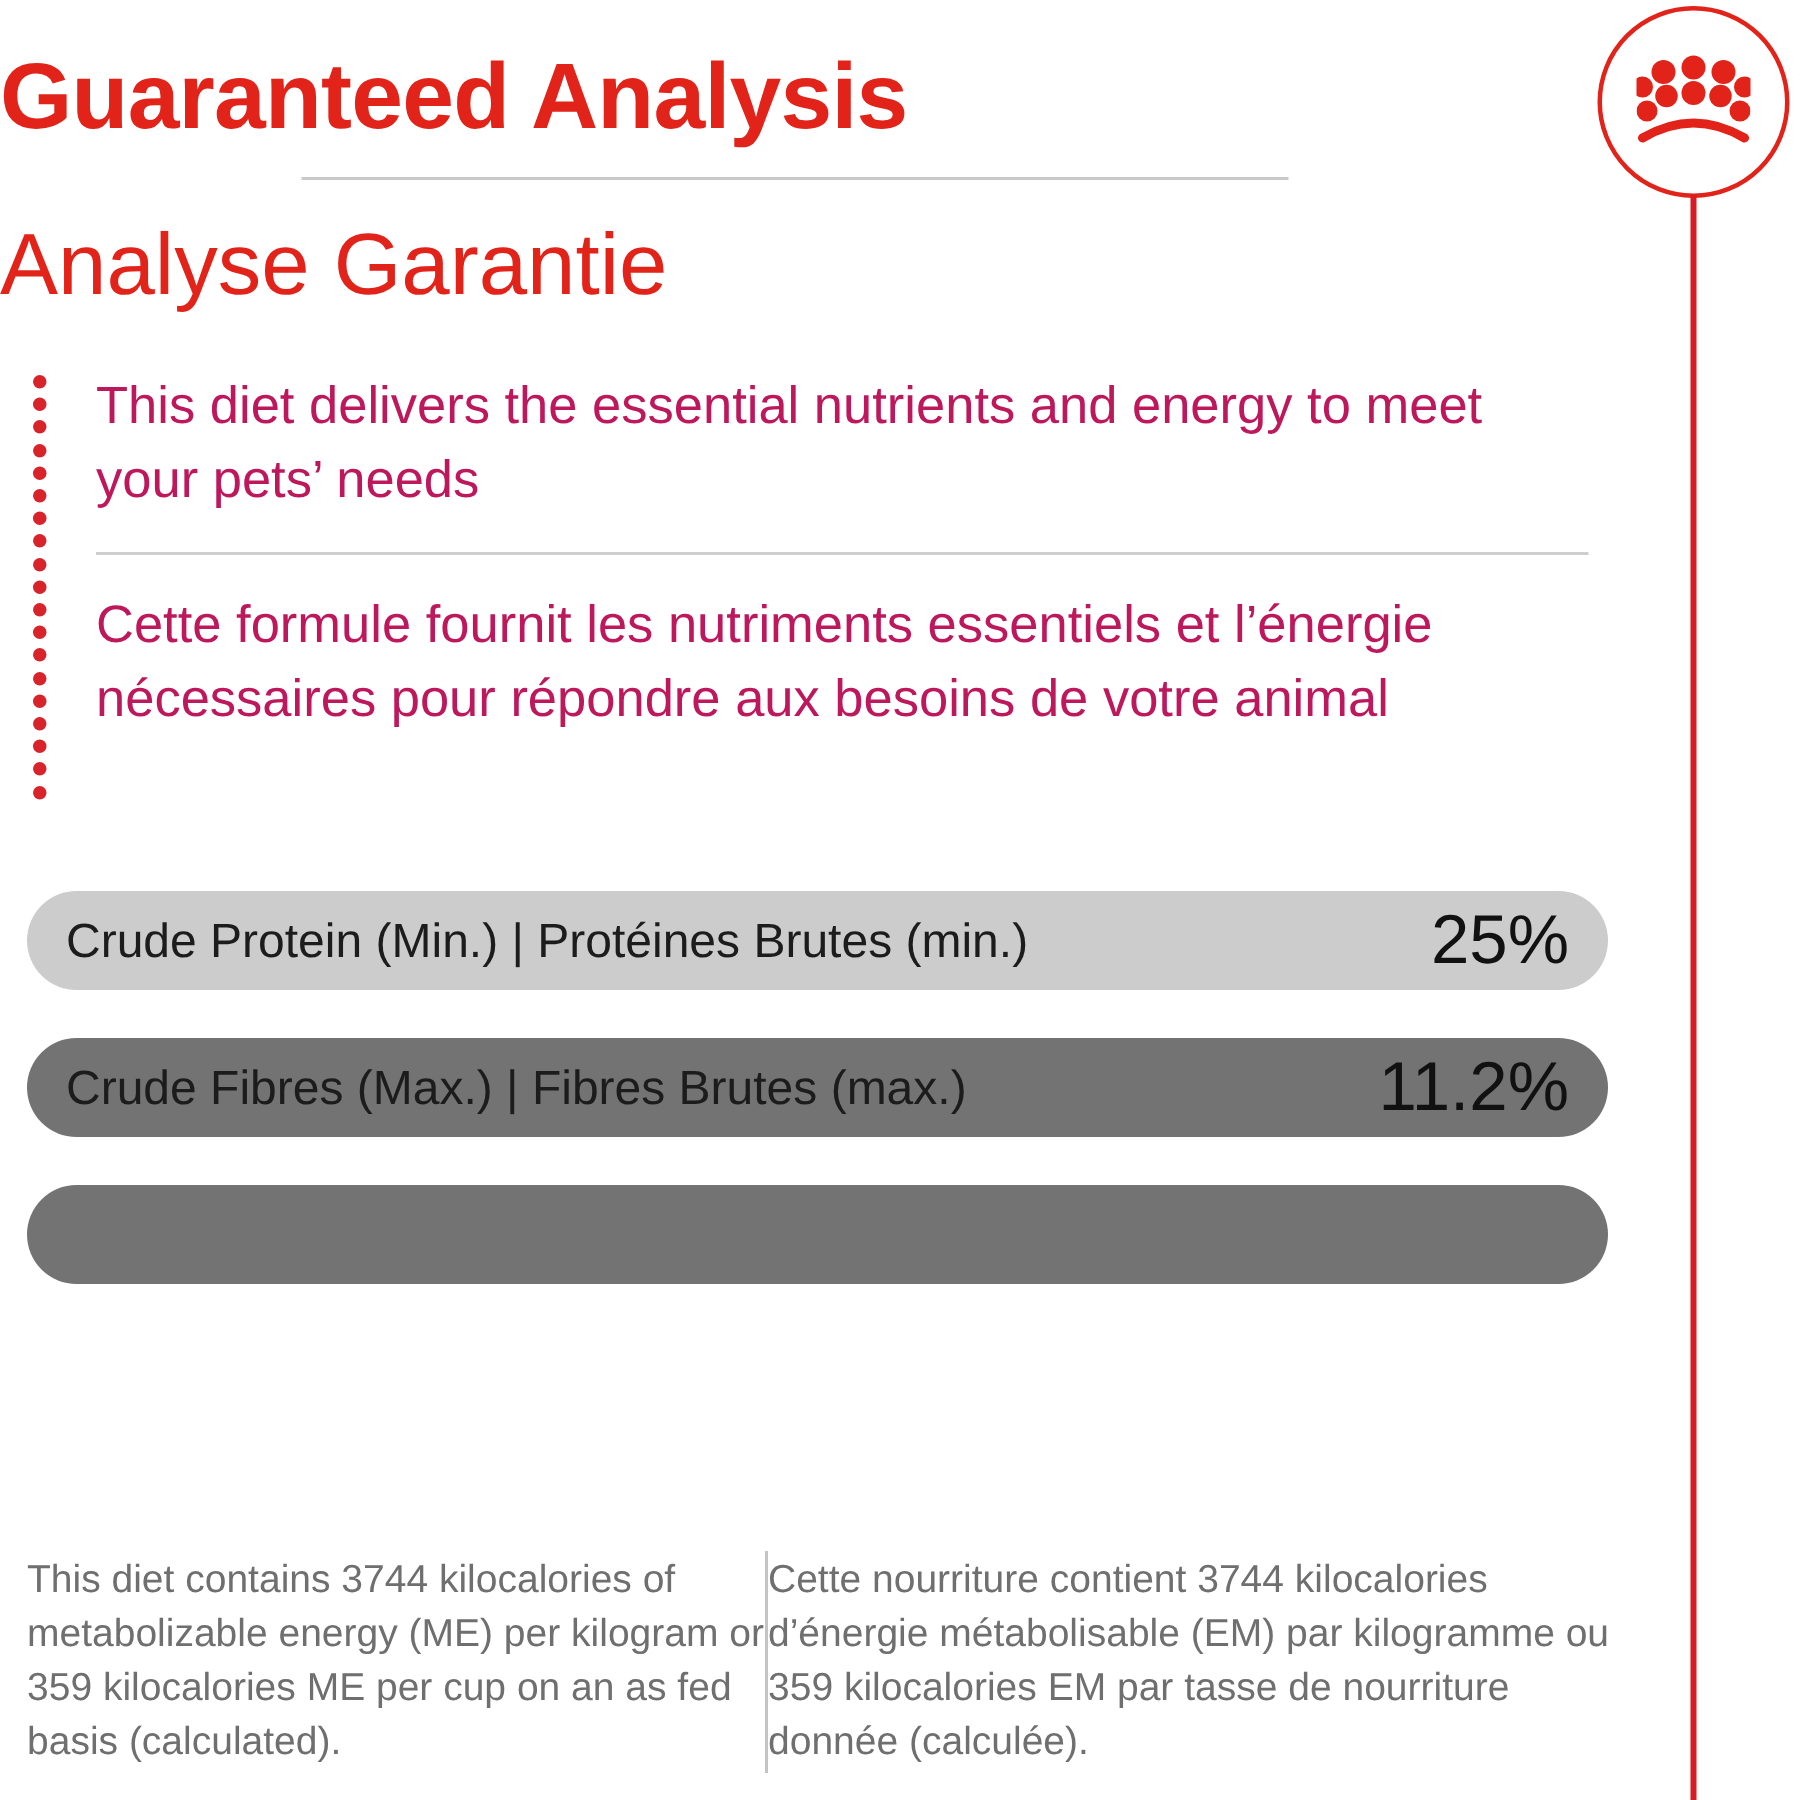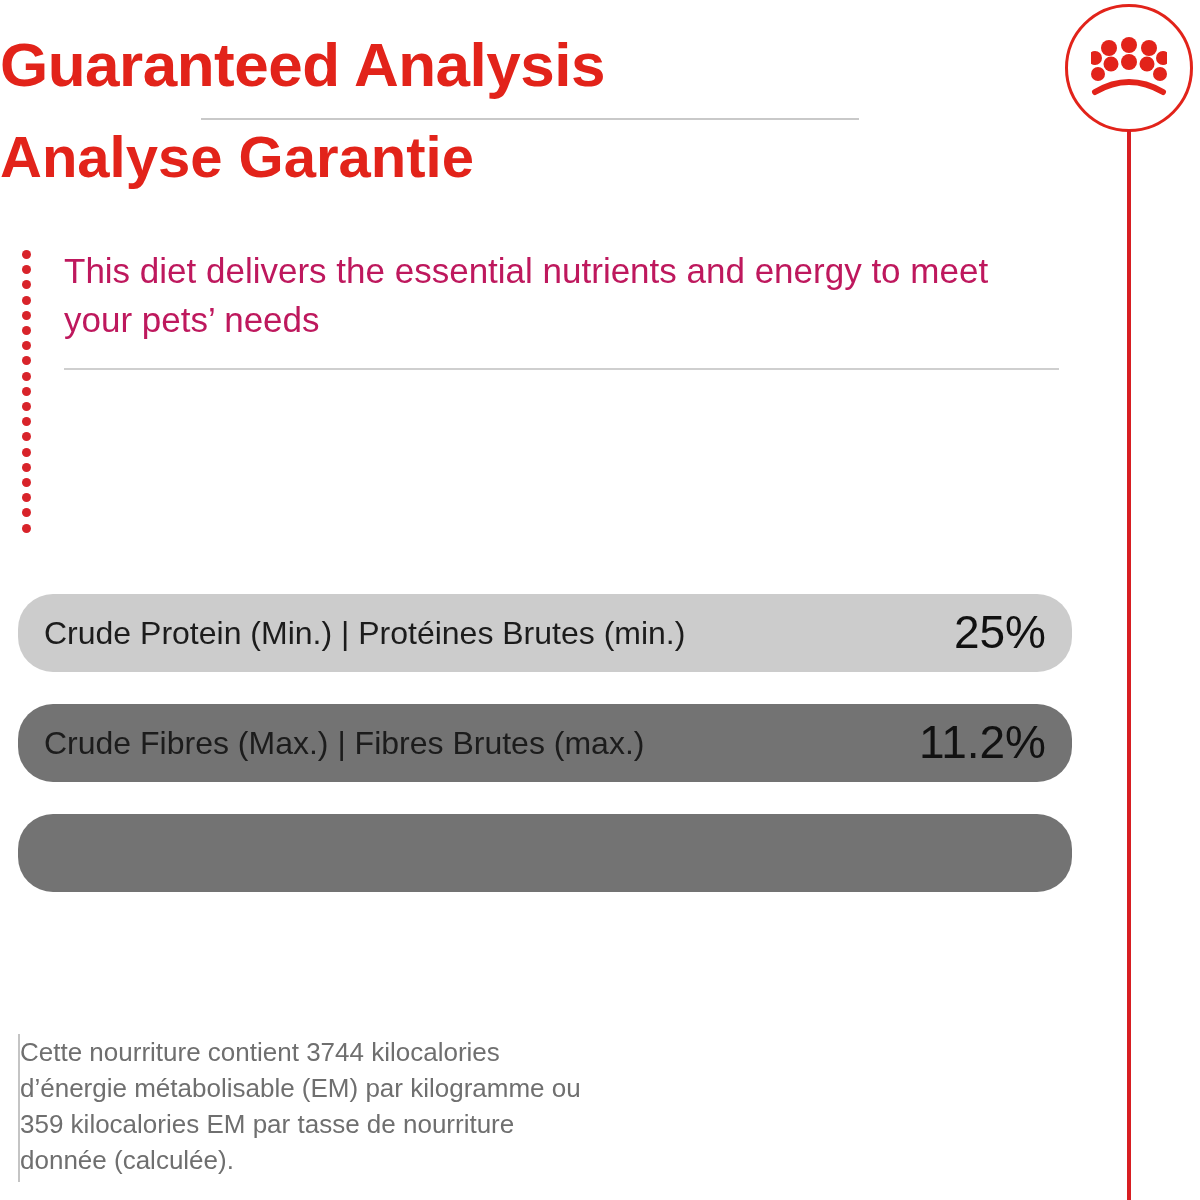--- a/index.html
+++ b/index.html
@@ -40,24 +40,24 @@
 
   .title-divider {
     width: 658px;
     height: 2px;
     background: #c9c9c9;
     margin: 22px auto 0 auto;
   }
 
   .title-fr {
     font-size: 58px;
-    font-weight: bold;
+    font-weight: normal;
     color: #E2231A;
     line-height: 1.0;
-    padding-top: 8px;
+    padding-top: 28px;
     white-space: nowrap;
   }
 
   
   .logo-wrap {
     position: absolute;
     left: 1065px;
     top: 4px;
     width: 135px;
     height: 135px;
@@ -126,21 +126,21 @@
 
   
   .rows {
     position: absolute;
     left: 18px;
     top: 594px;
     width: 1054px;
   }
   .nrow {
     position: relative;
-    height: 78px;
+    height: 66px;
     border-radius: 35px;
     display: flex;
     align-items: center;
     padding: 0 26px 0 26px;
     margin-bottom: 32px;
   }
   .nrow.dark  { background: #cccccc; }
   .nrow.light { background: #737373; margin-top: 27px; }
 
   .nrow .label {
@@ -228,33 +228,35 @@
       <span class="dot" style="top: 212.8px;"></span>
       <span class="dot" style="top: 228px;"></span>
       <span class="dot" style="top: 243.2px;"></span>
       <span class="dot" style="top: 258.4px;"></span>
       <span class="dot" style="top: 273.6px;"></span>
     </div>
 
   <div class="intro">
     <p>This diet delivers the essential nutrients and energy to meet your pets’ needs</p>
     <div class="intro-divider"></div>
+    <p>Cette formule fournit les nutriments essentiels et l’énergie nécessaires pour répondre aux besoins de votre animal</p>
   </div>
 
   <div class="rows" id="nutrient-rows">
       <div class="nrow dark">
         <div class="label">Crude Protein (Min.) | Protéines Brutes (min.)</div>
         <div class="value">25%</div>
       </div>
       <div class="nrow light">
         <div class="label">Crude Fibres (Max.) | Fibres Brutes (max.)</div>
         <div class="value">11.2%</div>
       </div>
       <div class="nrow light">
       </div>
     </div>
 
   <div class="footer">
+    <div class="footer-col left">This diet contains 3744 kilocalories of metabolizable energy (ME) per kilogram or 359 kilocalories ME per cup on an as fed basis (calculated).</div>
     <div class="footer-divider"></div>
     <div class="footer-col right">Cette nourriture contient 3744 kilocalories d’énergie métabolisable (EM) par kilogramme ou 359 kilocalories EM par tasse de nourriture donnée (calculée).</div>
   </div>
 
 </div>
 
 </body></html>

